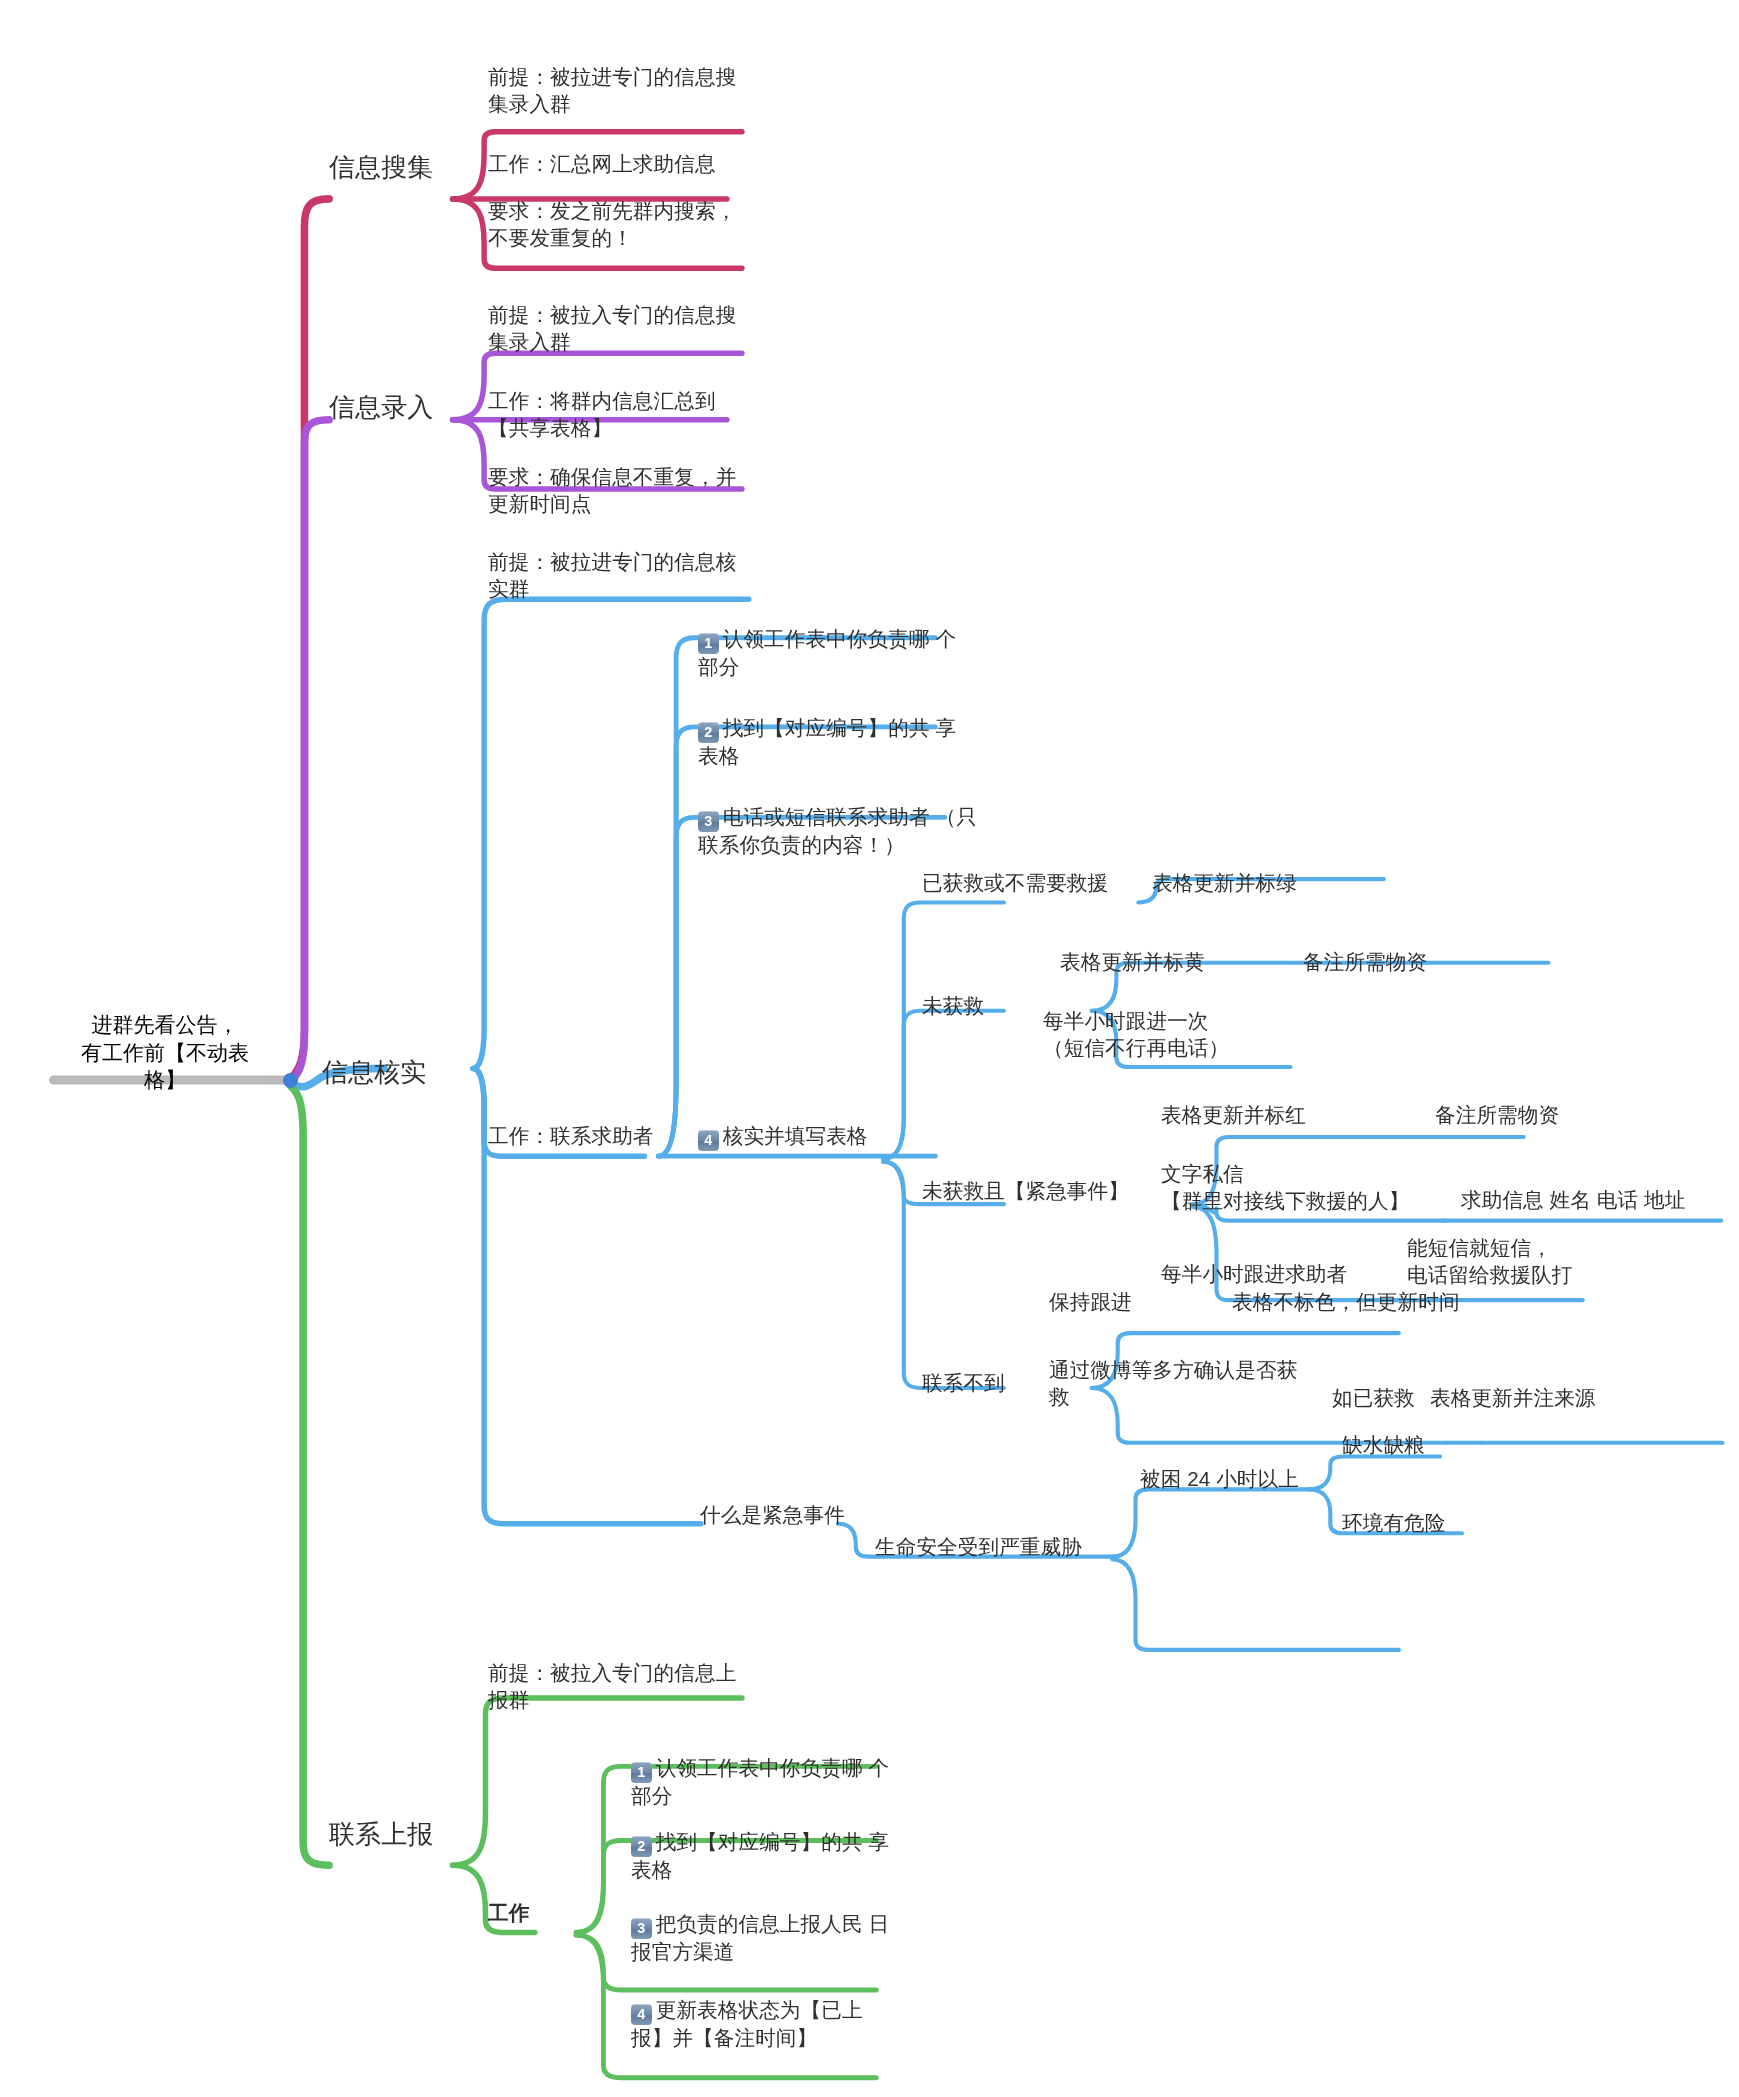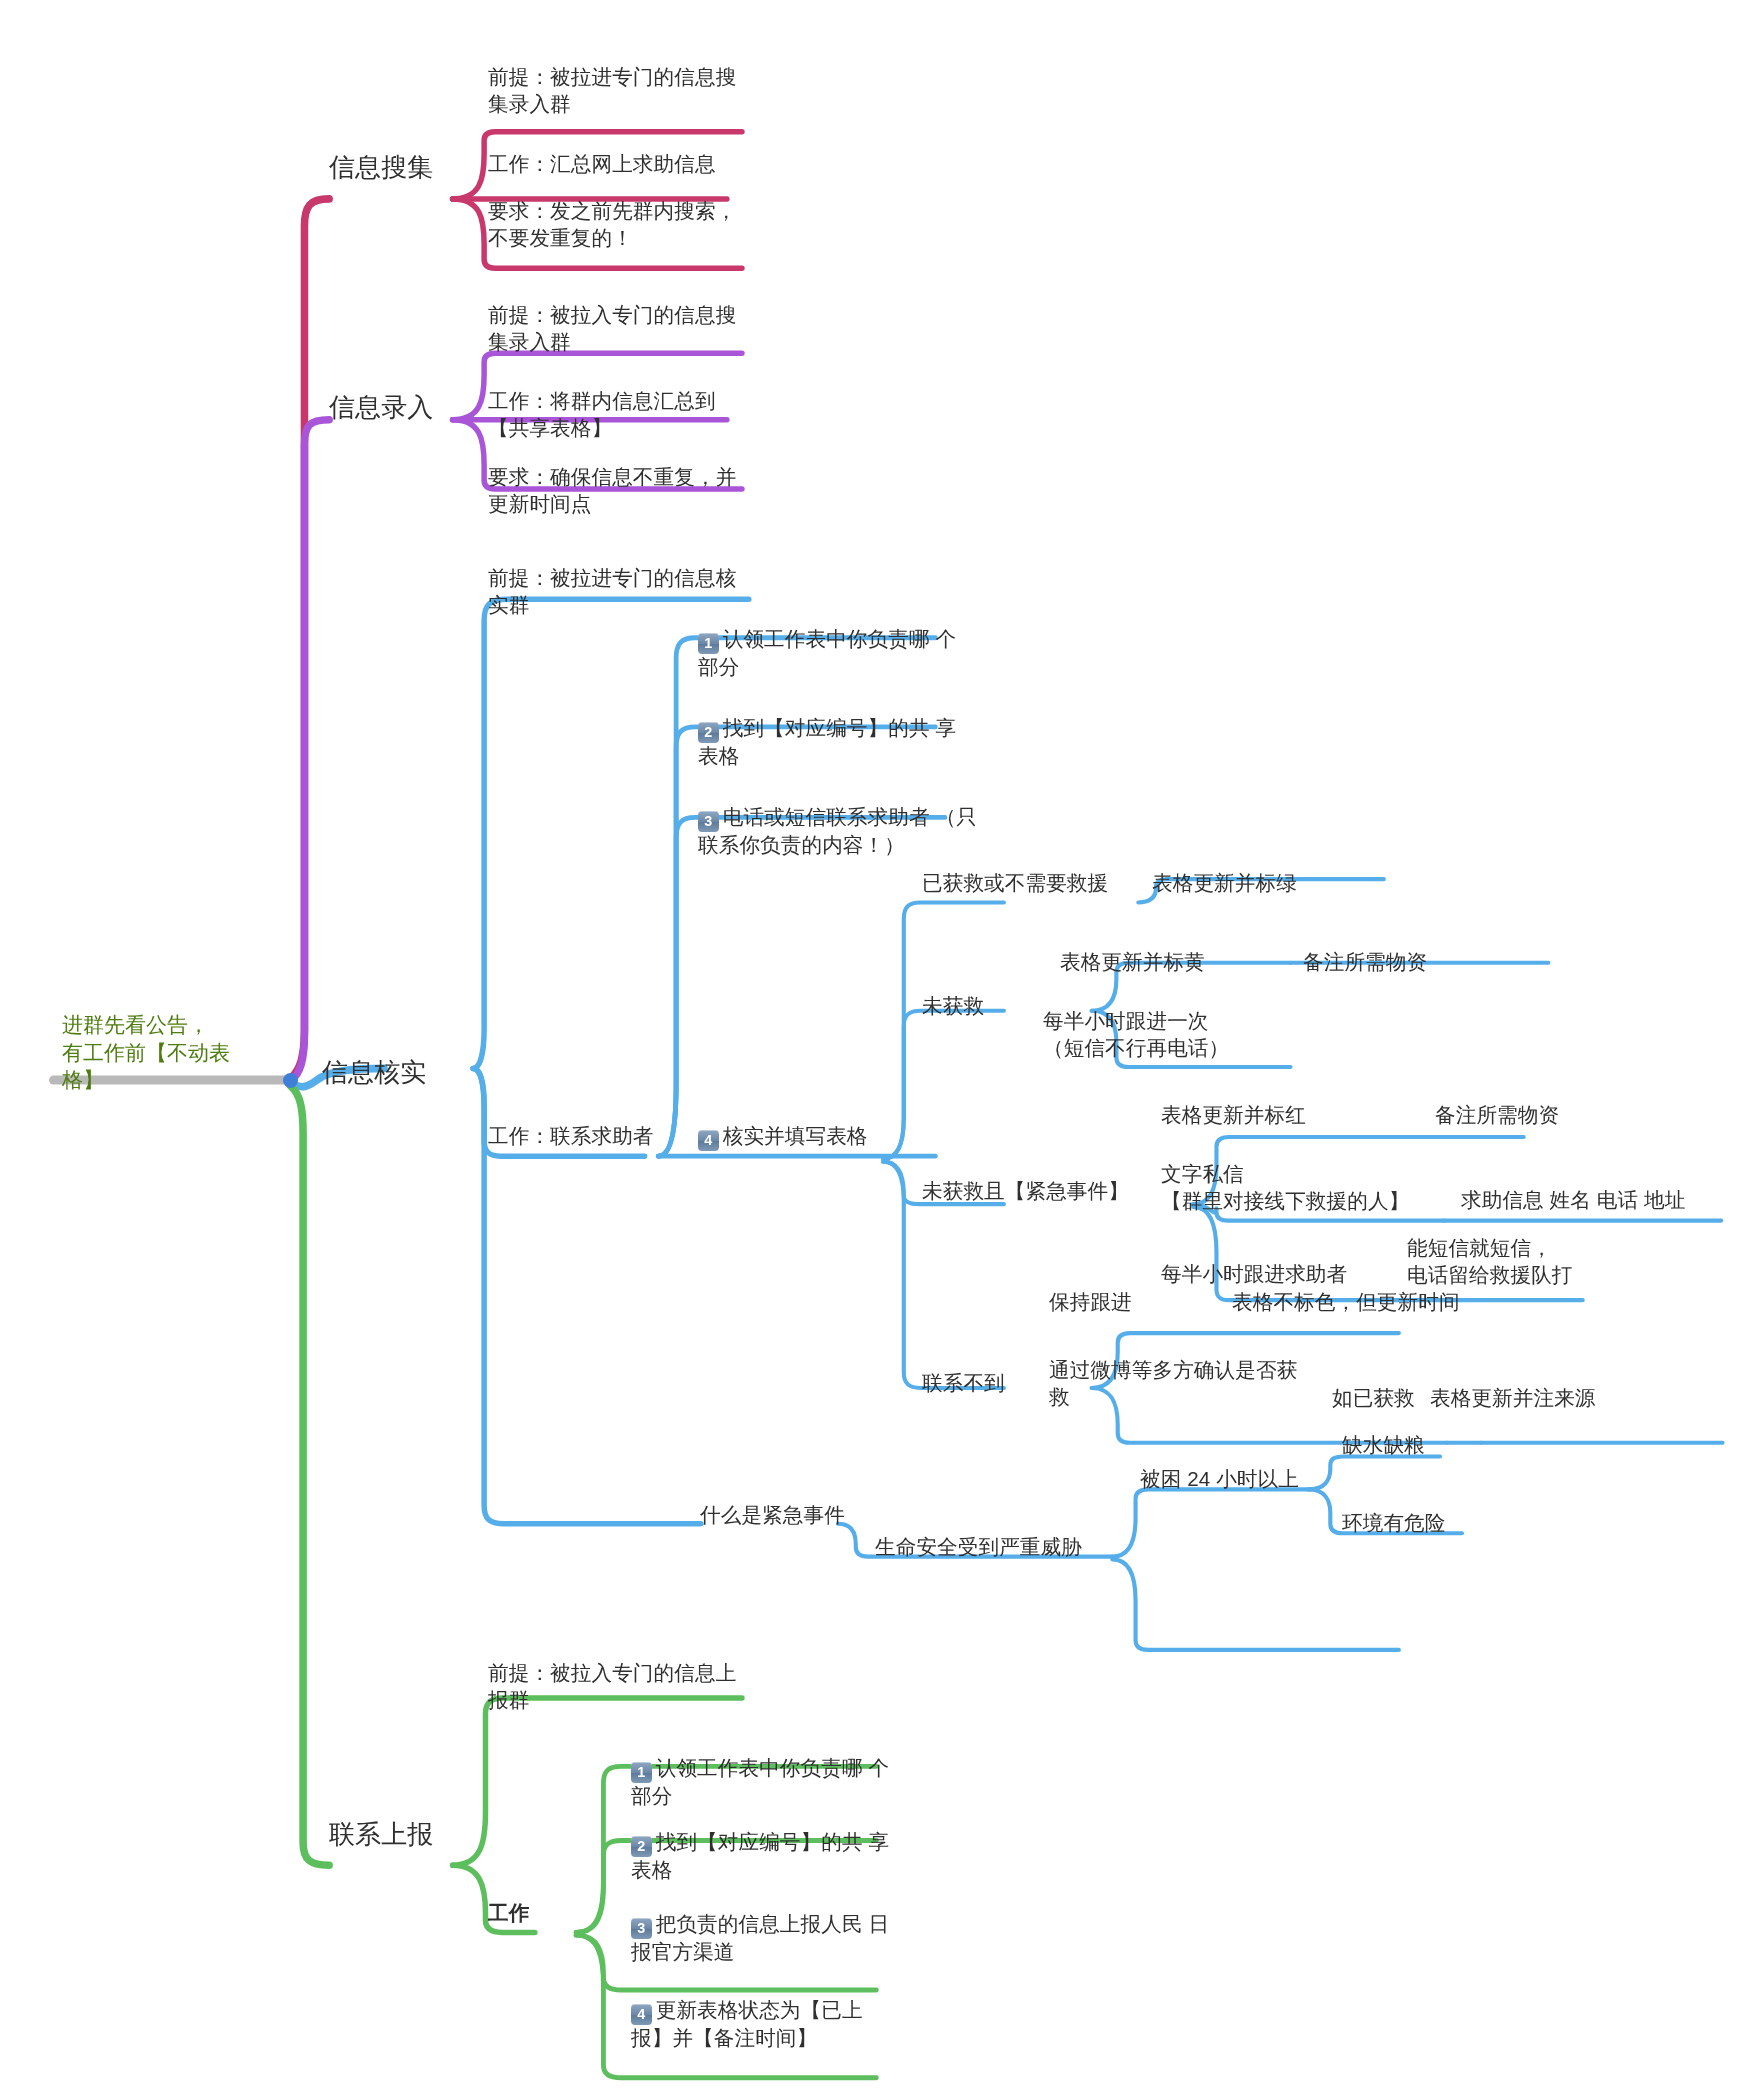--- a/index.html
+++ b/index.html
@@ -29,22 +29,22 @@
     color:#2f2f2f;
     white-space:pre-line;
     letter-spacing:0.1px;
   }
   .node.big{font-size:26px;}
   
   .root-label{
     position:absolute;
     font-size:21px;
     line-height:1.32;
-    text-align:left;
-    color:#4d7c0f;
+    text-align:center;
+    color:#000000;
     white-space:pre-line;
   }
   
   .badge{
     display:inline-block;
     width:20.6px;height:20.6px;
     line-height:20.6px;
     text-align:center;
     vertical-align:-2.1px;
     margin-right:4.1px;
@@ -156,21 +156,21 @@
   <div class="node big" style="left:329px; top:391px;">信息录入</div>
   <div class="node" style="left:488px; top:302px; width:261px;">前提：被拉入专门的信息搜
 集录入群</div>
   <div class="node" style="left:488px; top:388px; width:267px;">工作：将群内信息汇总到
 【共享表格】</div>
   <div class="node" style="left:488px; top:464px; width:271px;">要求：确保信息不重复，并
 更新时间点</div>
 
   <div class="node big" style="left:322px; top:1056px;">信息核实</div>
 
-  <div class="node" style="left:488px; top:549px; width:261px;margin-top:16px;">前提：被拉进专门的信息核
+  <div class="node" style="left:488px; top:549px; width:261px;">前提：被拉进专门的信息核
 实群</div>
 
   <div class="node" style="left:488px; top:1123px;">工作：联系求助者</div>
 
   <div class="node withbadge" style="left:698px; top:626px; width:261px;">
     <span class="badge">1</span><span>认领工作表中你负责哪
 个部分</span>
   </div>
   <div class="node withbadge" style="left:698px; top:715px; width:261px;">
     <span class="badge">2</span><span>找到【对应编号】的共

